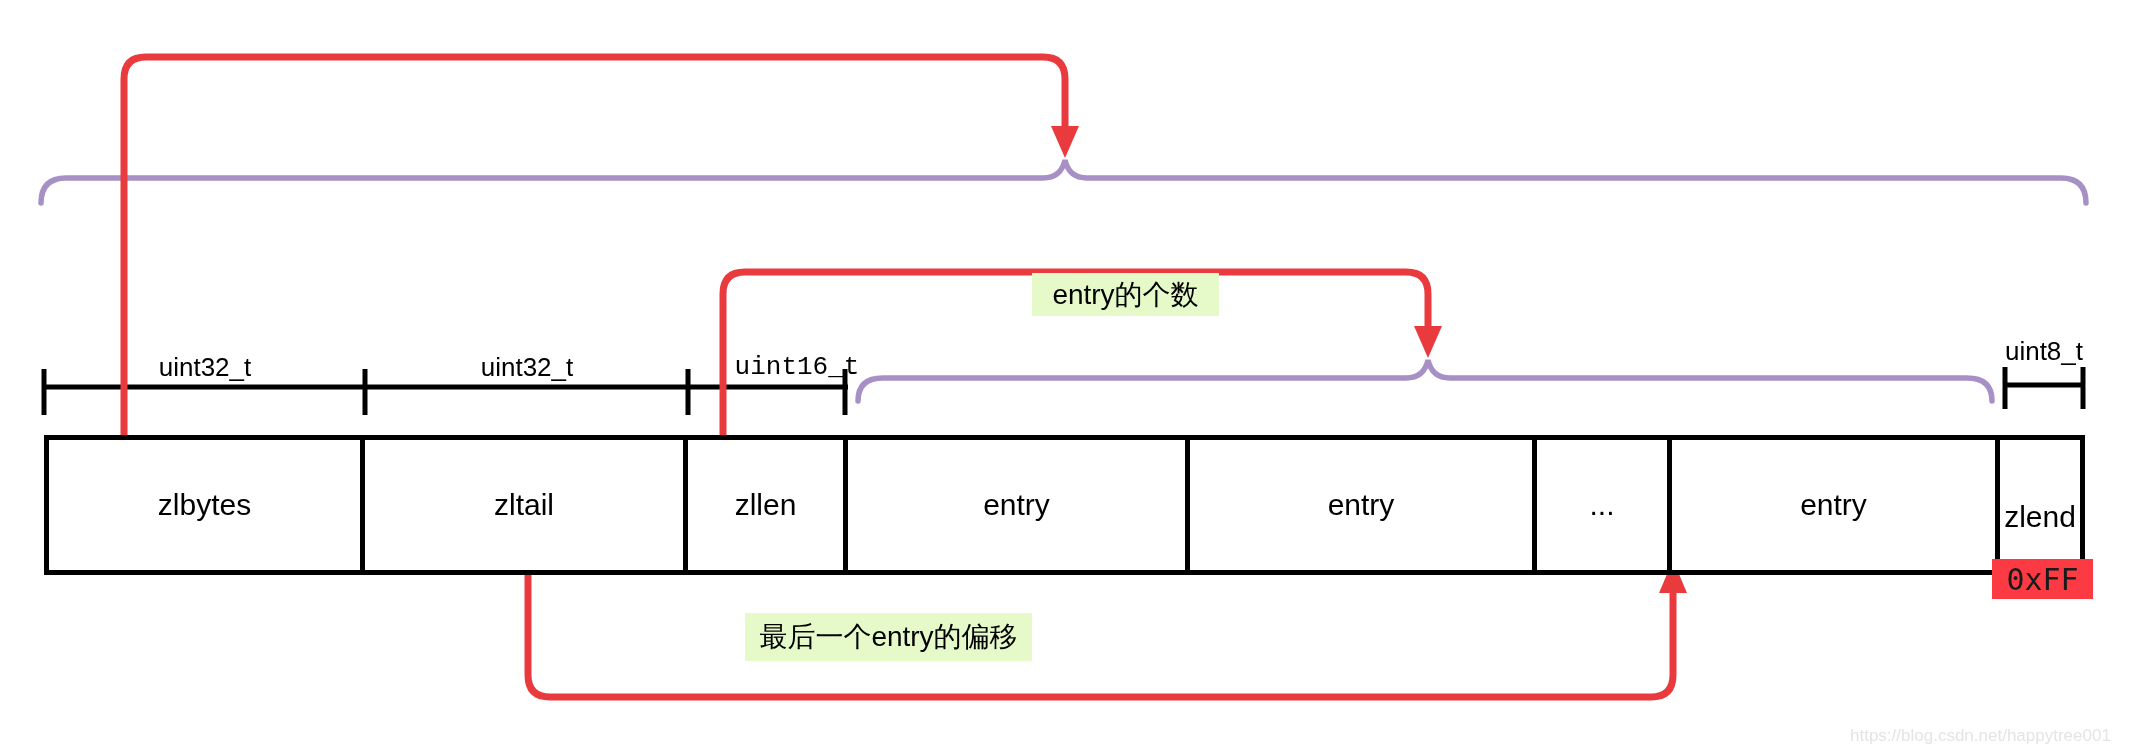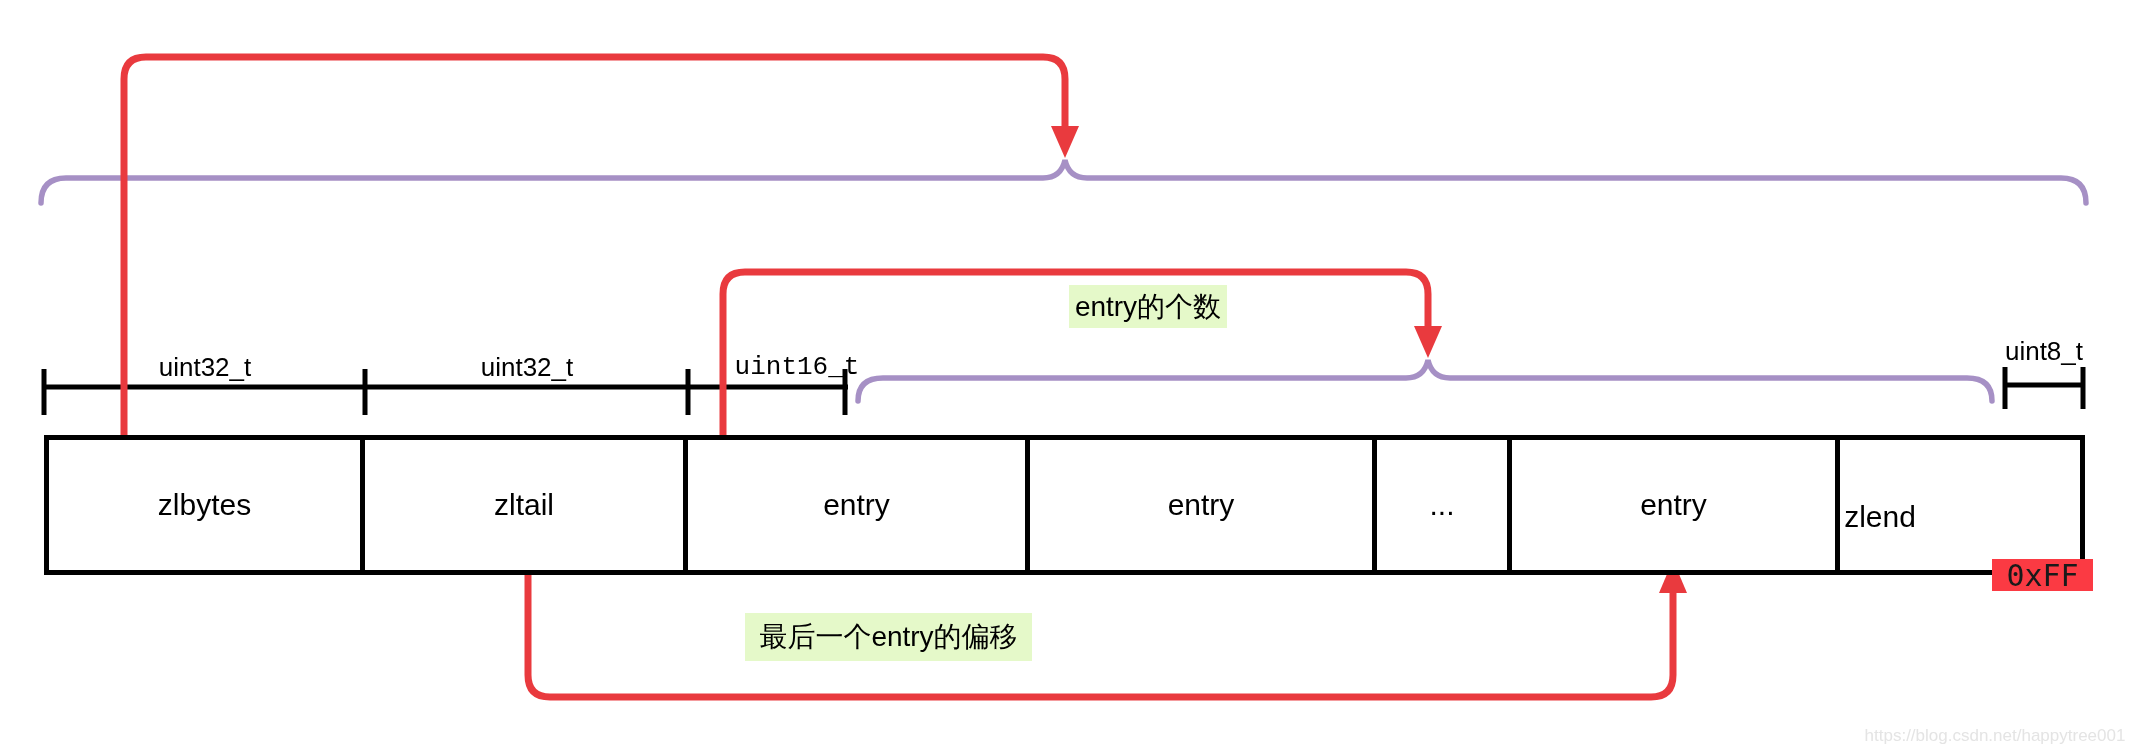--- a/index.html
+++ b/index.html
@@ -27,21 +27,21 @@
   .tag{
     background:var(--label-green,#e5f9c9);font-size:28px;
     display:flex;align-items:center;justify-content:center;white-space:nowrap;
   }
   .badge{
     background:var(--badge-red,#fb3a43);color:#1a1a1a;
     font-family:"DejaVu Sans Mono",monospace;font-size:30px;
     display:flex;align-items:center;justify-content:center;white-space:nowrap;
   }
   .watermark{
-    color:var(--watermark-gray,#e4e4e4);font-size:17px;text-align:center;white-space:nowrap;
+    color:var(--watermark-gray,#e4e4e4);font-size:17px;text-align:left;white-space:nowrap;
   }
 </style>
 </head>
 <body>
 
 <div id="canvas">
 
   <svg id="connectors" width="2146" height="756" viewBox="0 0 2146 756">
 
     <g>
@@ -79,27 +79,28 @@
   </svg>
 
   <div class="abs type-label" style="left:105px;top:352px;width:200px;">uint32_t</div>
   <div class="abs type-label" style="left:427px;top:352px;width:200px;">uint32_t</div>
   <div class="abs type-label" style="left:697px;top:352px;width:200px;font-family:Liberation Mono, monospace;">uint16_t</div>
   <div class="abs type-label" style="left:1964px;top:336px;width:160px;">uint8_t</div>
 
   <div id="byte-row" class="abs">
     <div class="cell" style="width:316px;">zlbytes</div>
     <div class="cell" style="width:323px;">zltail</div>
+    <div class="cell" style="width:160px;">zllen</div>
     <div class="cell" style="width:342px;">entry</div>
     <div class="cell" style="width:347px;">entry</div>
     <div class="cell" style="width:135px;">...</div>
     <div class="cell" style="width:328px;">entry</div>
     <div class="cell" style="width:80px;">zlend</div>
   </div>
 
-  <div class="abs tag" style="left:1069px;top:273px;width:158px;height:43px;margin-top:12px;">entry的个数</div>
+  <div class="abs tag" style="left:1032px;top:273px;width:187px;height:43px;">entry的个数</div>
   <div class="abs tag" style="left:745px;top:613px;width:287px;height:48px;">最后一个entry的偏移</div>
 
-  <div class="abs badge" style="left:1992px;top:559px;width:101px;height:32px;">0xFF</div>
+  <div class="abs badge" style="left:1992px;top:559px;width:101px;height:40px;">0xFF</div>
 
   <div class="abs watermark" style="left:1850px;top:726px;width:290px;">https://blog.csdn.net/happytree001</div>
 
 </div>
 
 </body></html>

